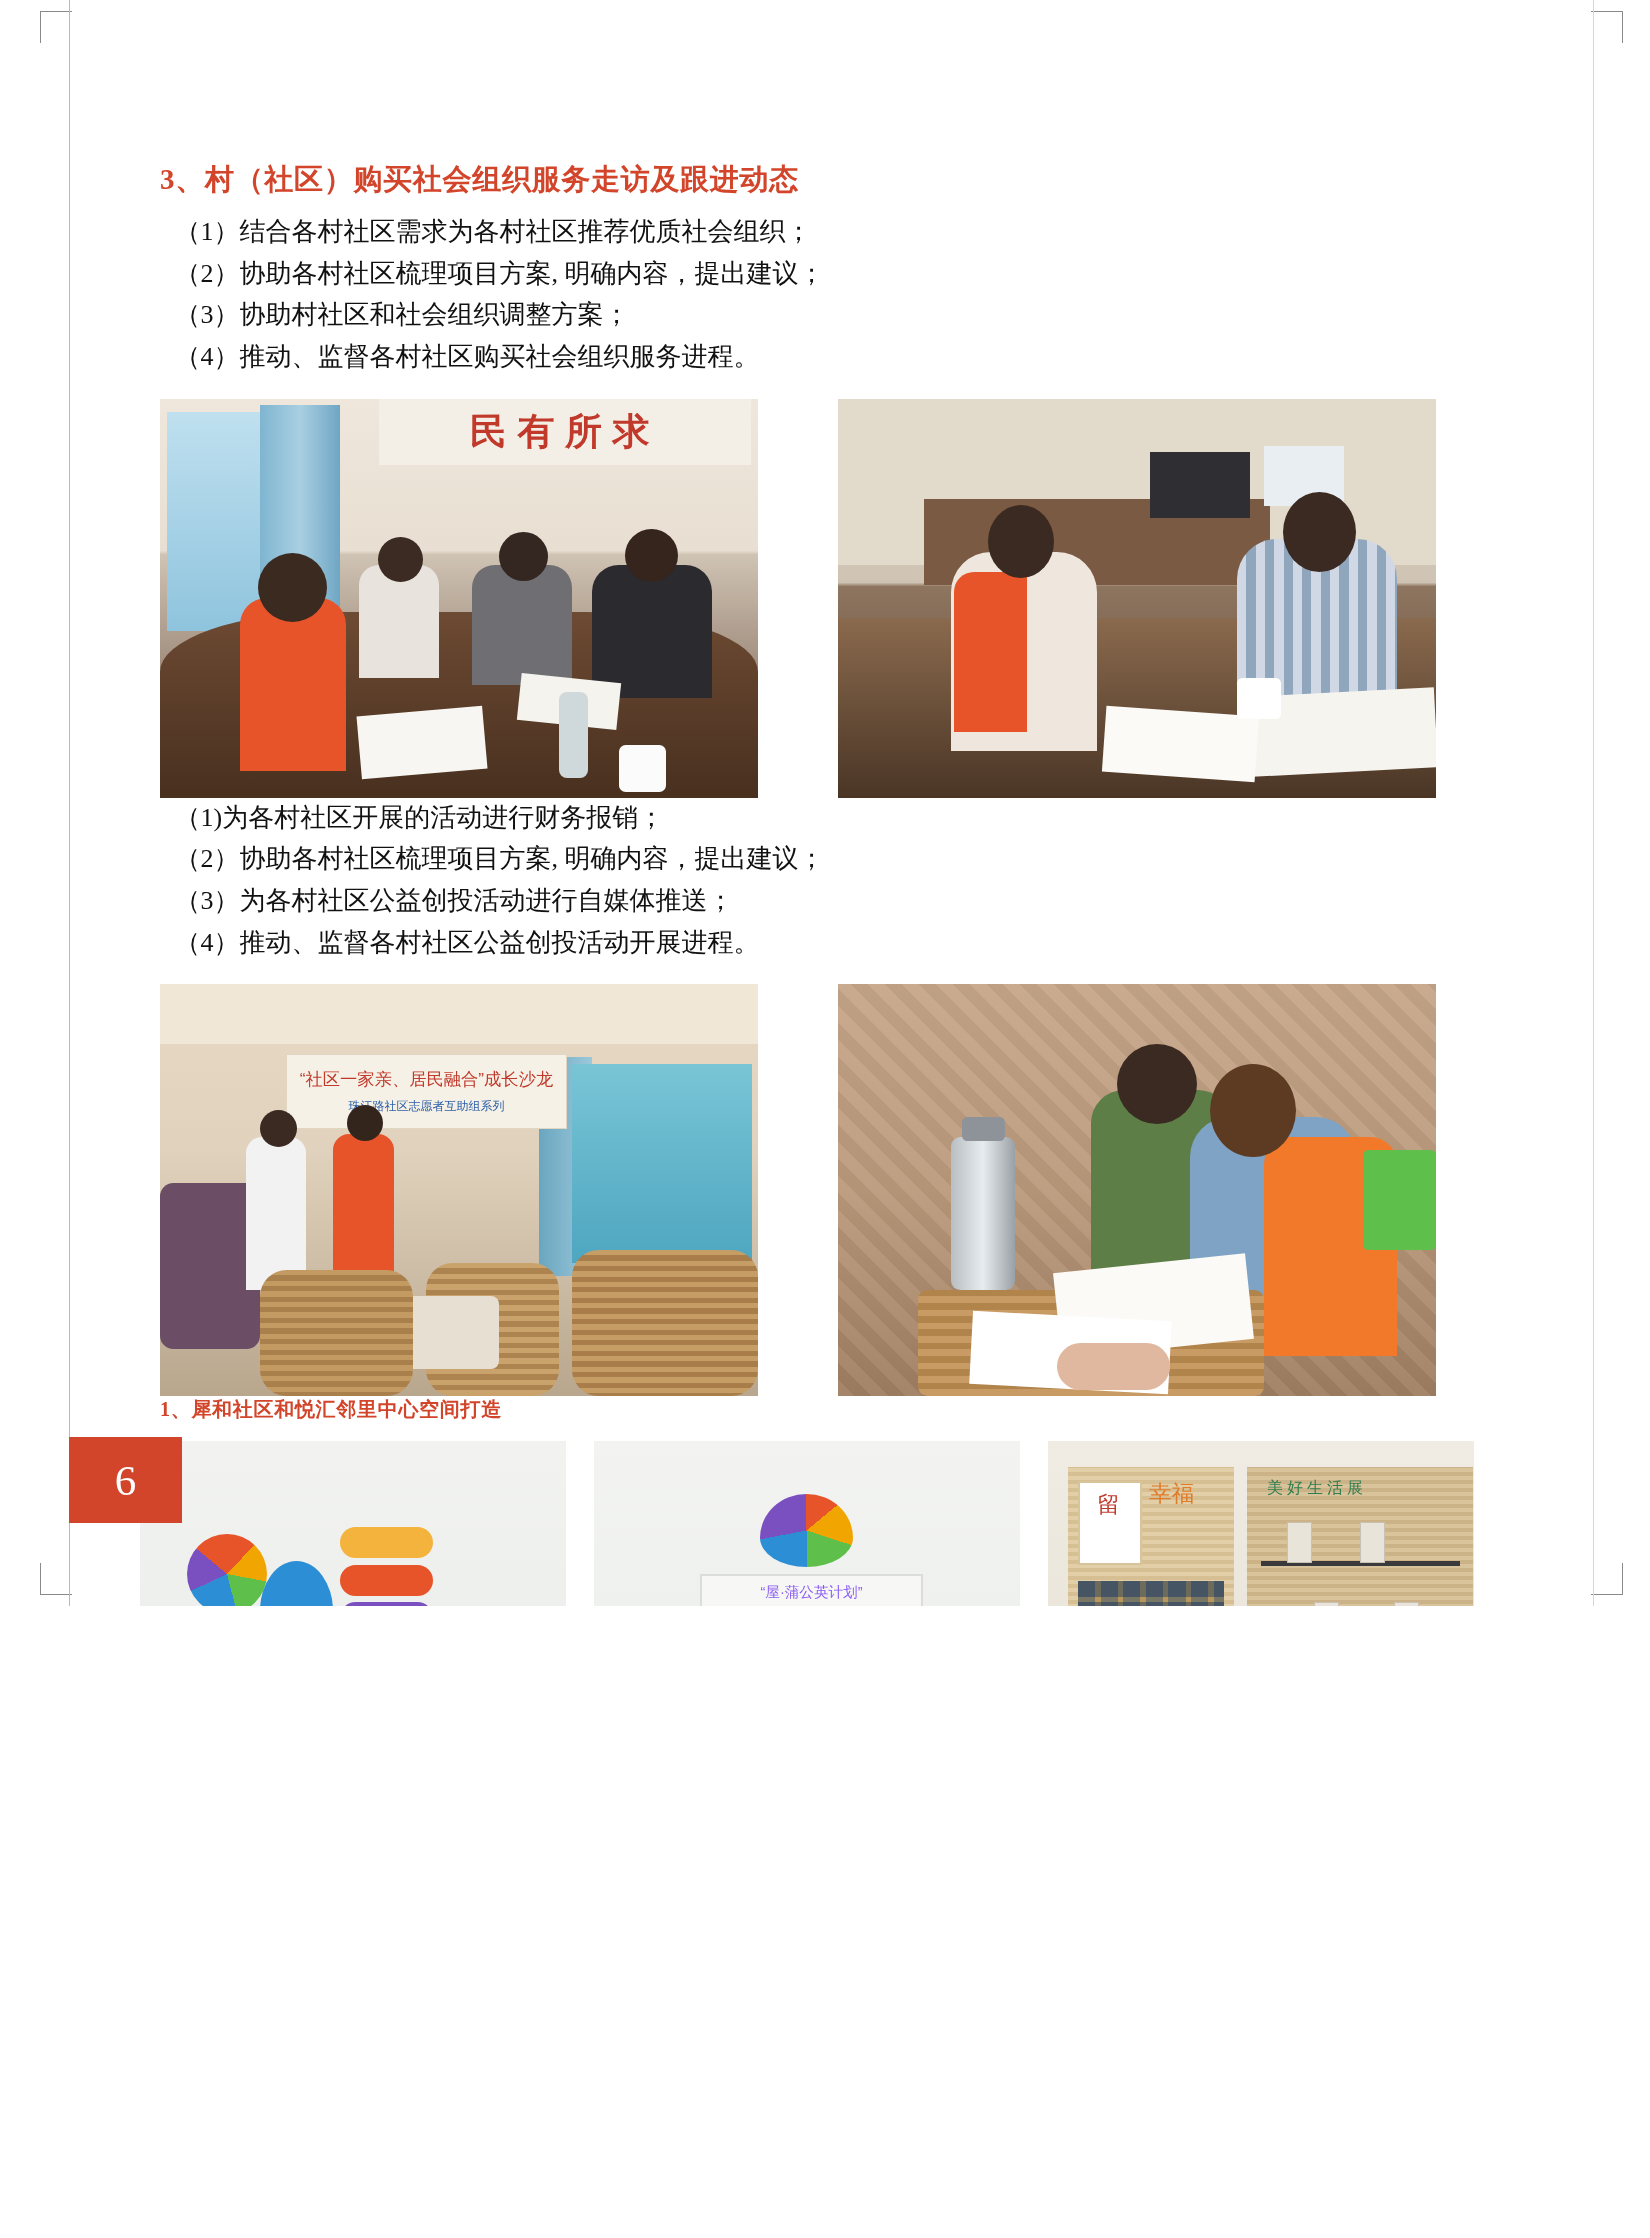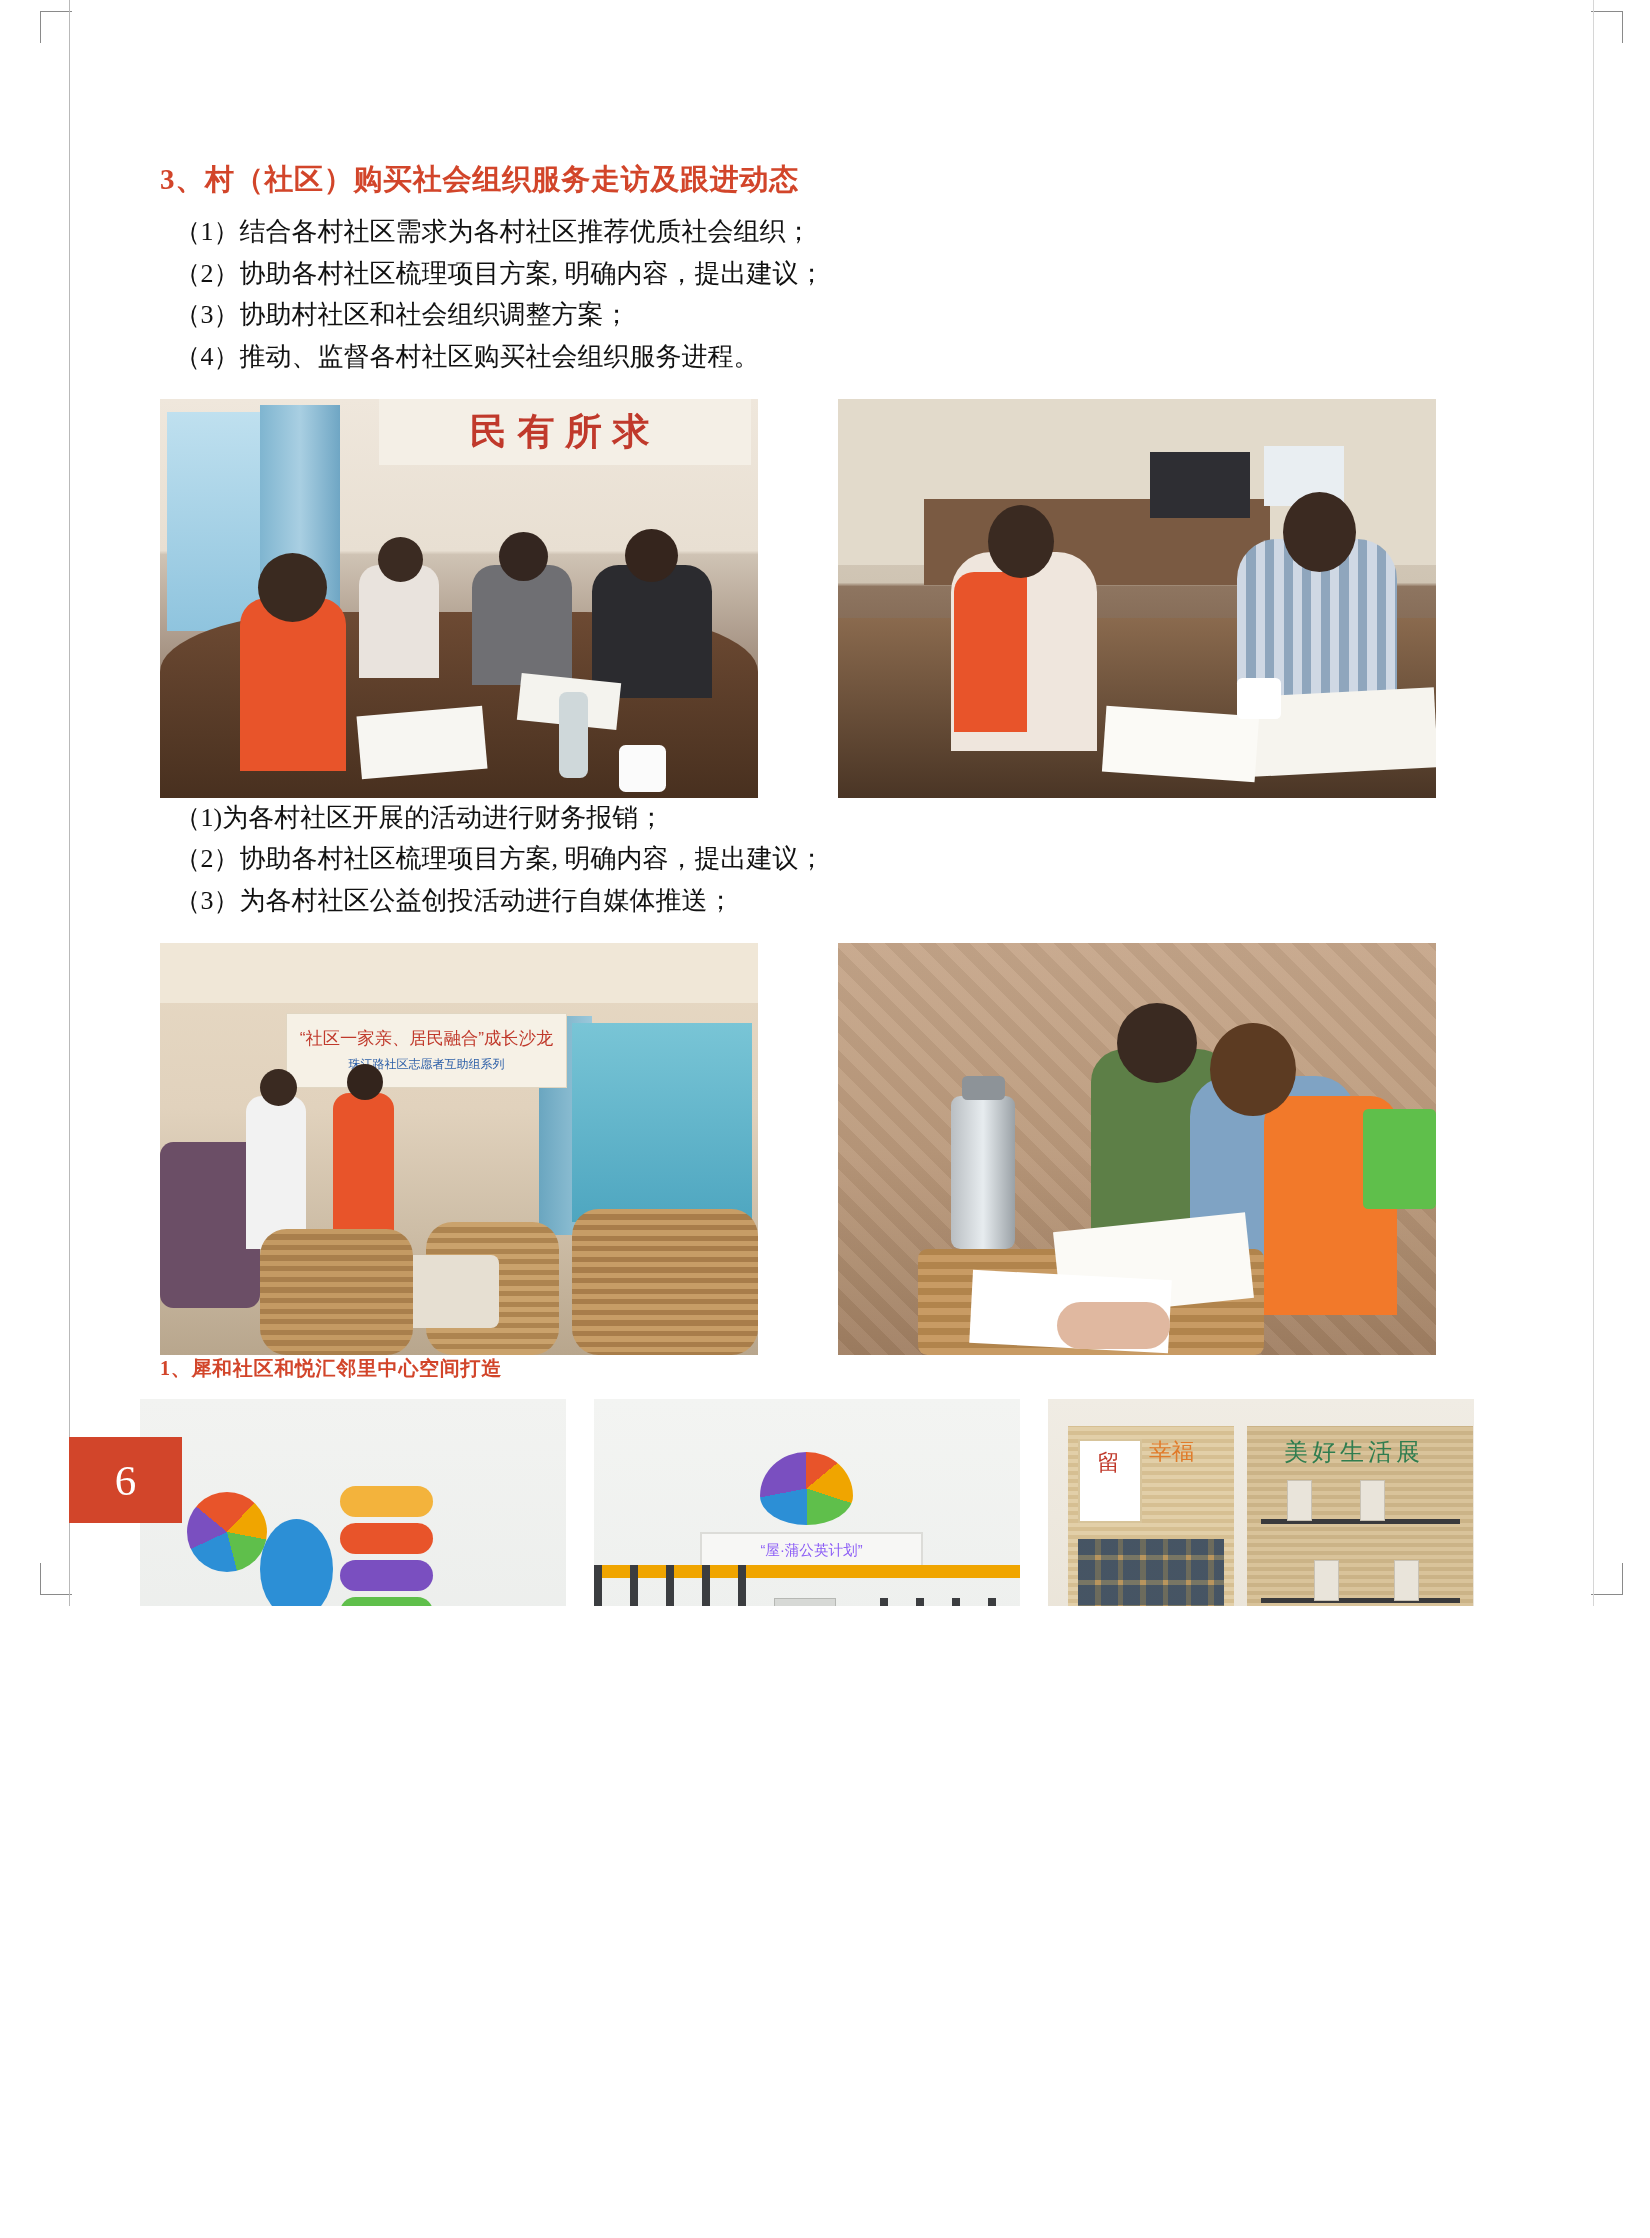--- a/index.html
+++ b/index.html
@@ -234,21 +234,21 @@
   .ph-board .orangeword { position:absolute; left:100px; top:37px; width:47px; height:86px; color:#e07b2a; font-size:22.6px; font-family:"Liberation Serif",serif; text-align:center; line-height:31px;}
   .ph-board .photos { position:absolute; left:30px; top:140px; width:146px; height:166px;
      background: repeating-linear-gradient(90deg,#8d9aa6 0 17.3px, #d9c39a 17.3px 22.6px),
                  repeating-linear-gradient(0deg,#7f8c99 0 20px, #d9c39a 20px 25px);
      background-blend-mode: multiply;}
   .ph-board .shelf { position:absolute; background:#3a3a3c; height:5.3px;}
   .ph-board .s1 { left:213px; top:120px; width:199px;}
   .ph-board .s2 { left:213px; top:199px; width:199px;}
   .ph-board .s3 { left:213px; top:279px; width:199px;}
   .ph-board .bk { position:absolute; width:22.6px; height:39px; background:#e9e4da; border:1.3px solid #c9c2b4;}
-  .ph-board .title2 { position:absolute; left:236px; top:37px; color:#2f7d4f; font-size:24px; font-family:Liberation Mono, monospace; letter-spacing:4px;}
+  .ph-board .title2 { position:absolute; left:219px; top:37px; color:#2f7d4f; font-size:16px; font-family:Liberation Mono, monospace; letter-spacing:4px;}
 
   h2.center-heading {
     font-size: 35px;
     font-weight: bold;
     color: #d2452a;
     margin: 37px 0 14.6px 0;
     letter-spacing: 1.3px;
   }
   h3.sub-heading {
     font-size: 20px;
@@ -339,20 +339,21 @@
         <div class="docs"></div>
         <div class="docs2"></div>
         <div class="cup2"></div>
       </div>
     </div>
 
     <ul class="bullet-list mid-list">
       <li>（1)为各村社区开展的活动进行财务报销；</li>
       <li>（2）协助各村社区梳理项目方案, 明确内容，提出建议；</li>
       <li>（3）为各村社区公益创投活动进行自媒体推送；</li>
+      <li>（4）推动、监督各村社区公益创投活动开展进程。</li>
     </ul>
 
     <div class="photo-row">
       <div class="photo ph-salon">
         <div class="ceiling"></div>
         <div class="curtain2"></div>
         <div class="window2"></div>
         <div class="banner2">
           <div class="l1">“社区一家亲、居民融合”成长沙龙</div>
           <div class="l2">珠江路社区志愿者互助组系列</div>

